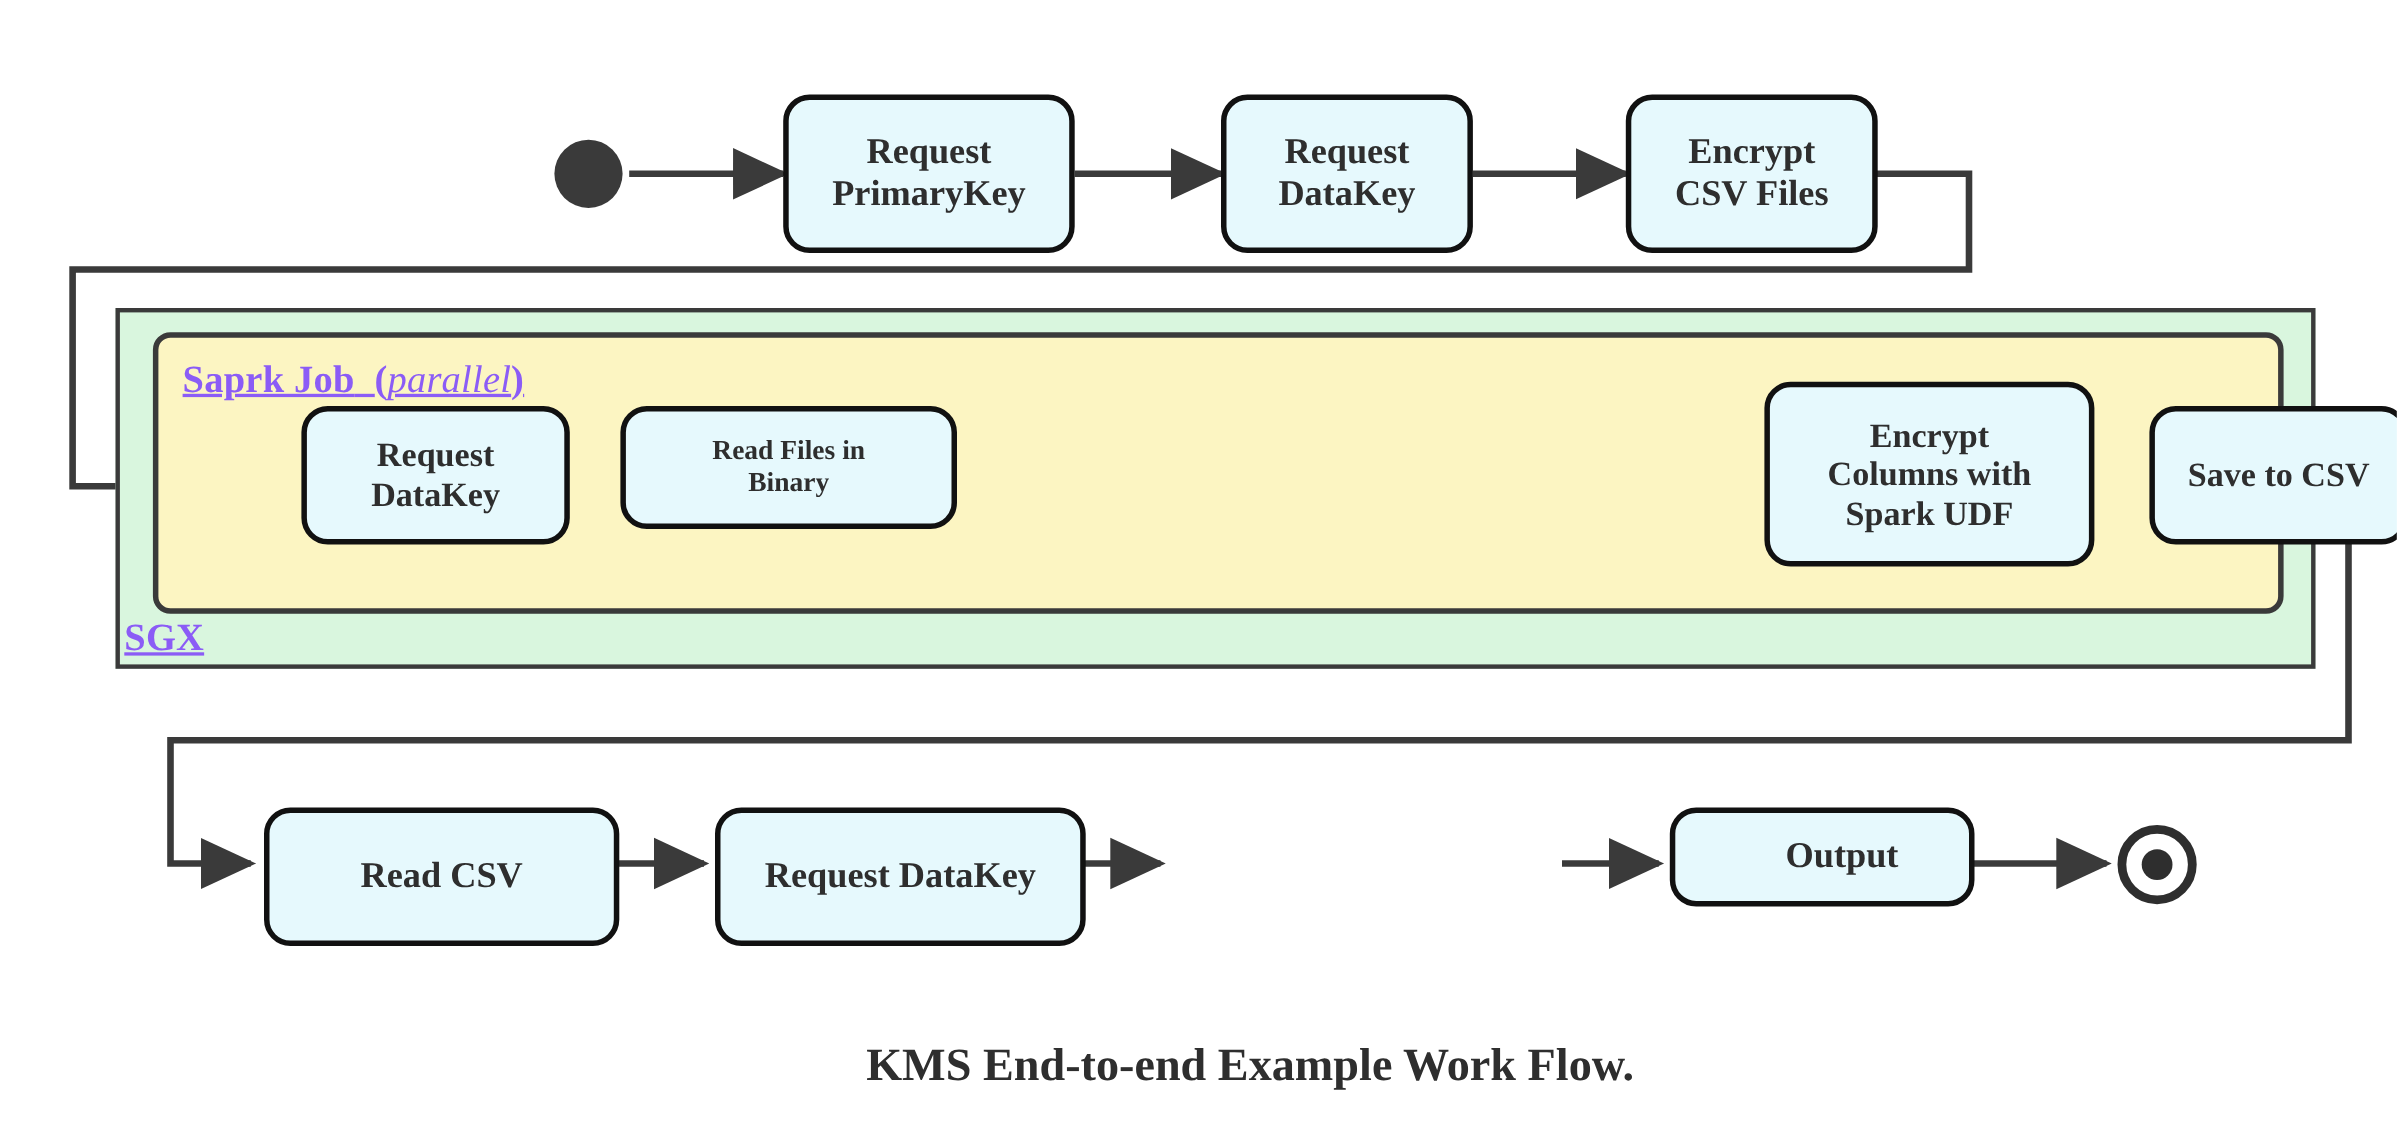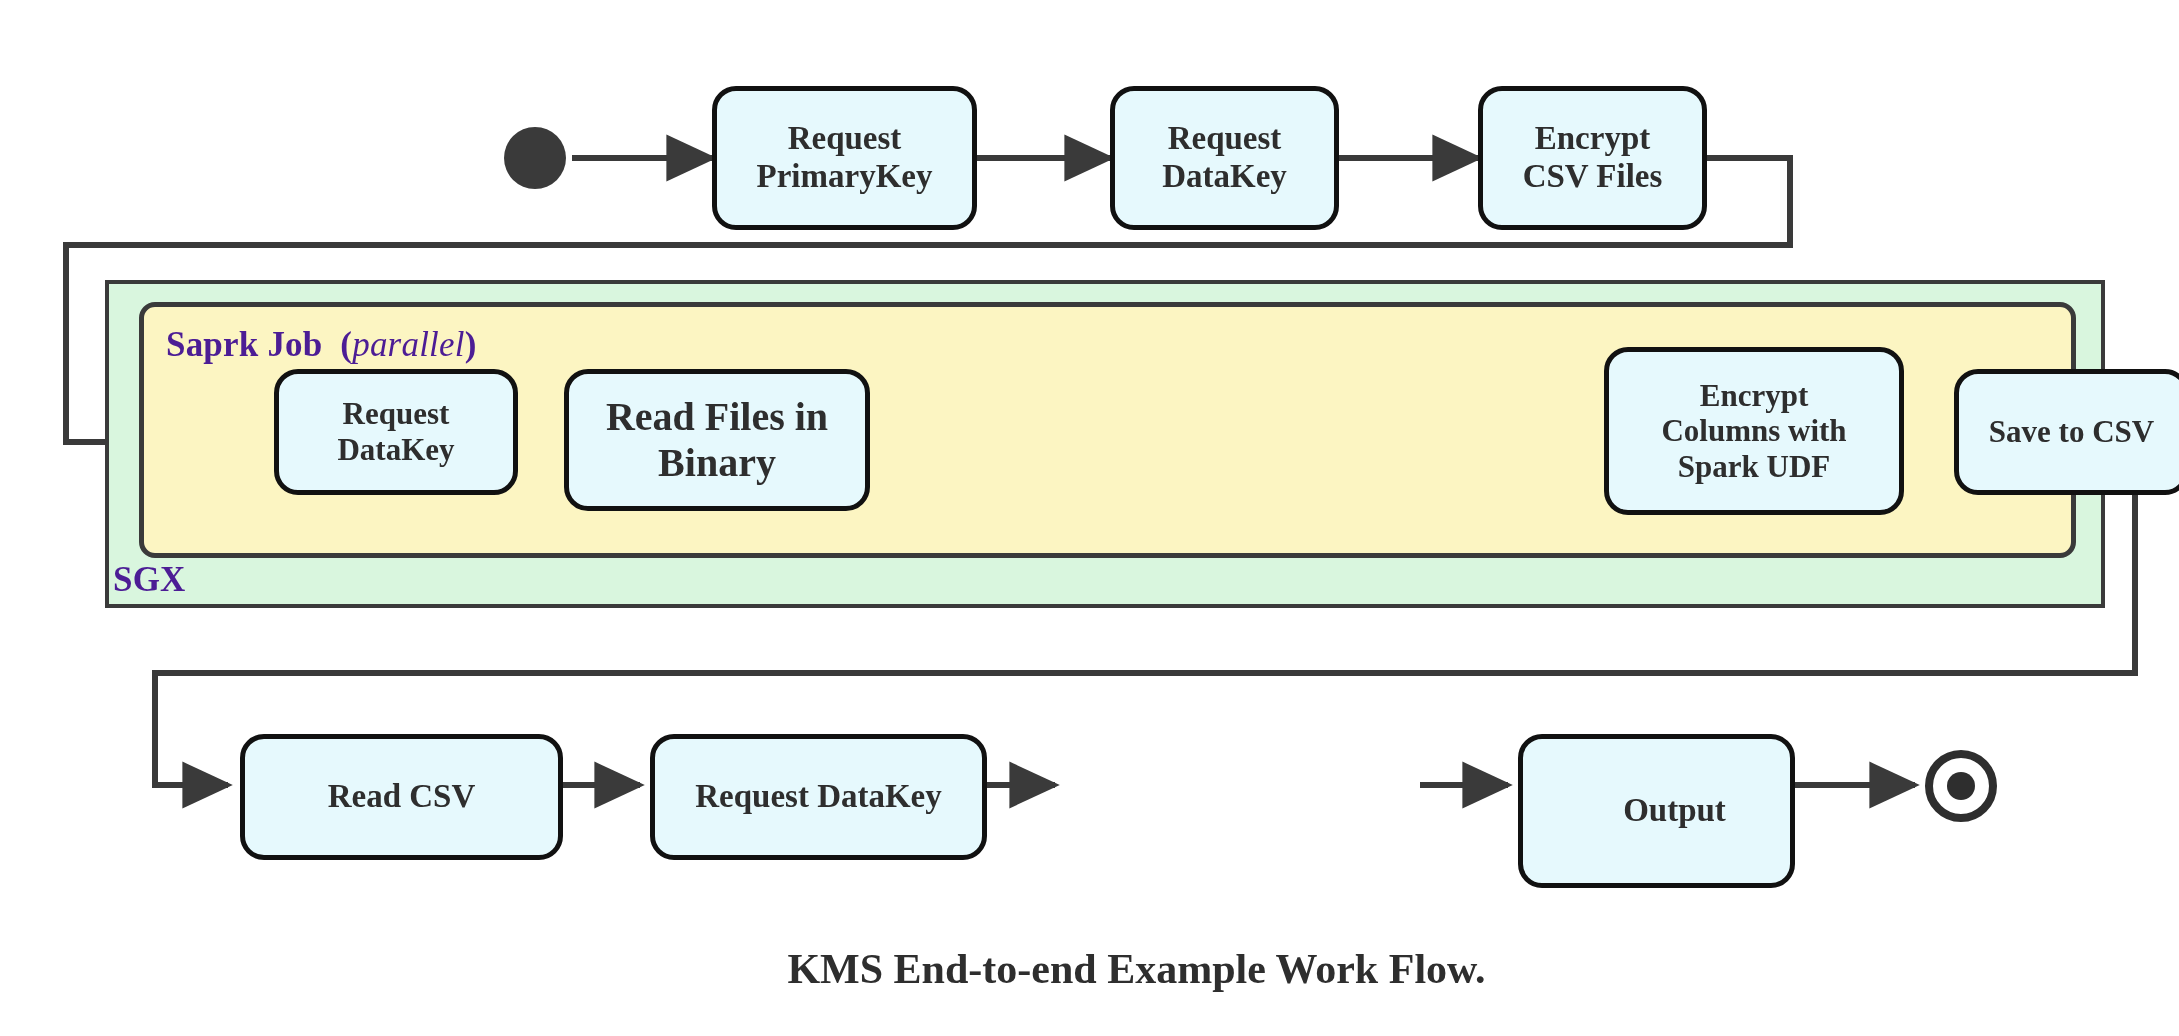--- a/index.html
+++ b/index.html
@@ -41,21 +41,22 @@
     background:#fcf5c2;
     border-radius:16px;
     border:5px solid #3a3a3a;
   }
   .group-label{
     position:absolute;
     font-weight:bold;
     font-size:35px;
     letter-spacing:.2px;
     white-space:nowrap;
-    color:#4c1d95;
+    color:#8b5cf6;
+    text-decoration:underline;
   }
   .group-label .italic{
     font-style:italic;
     font-weight:normal;
   }
   .sgx > .group-label{ left:4px; bottom:4px; }
   .spark > .group-label{ left:22px; top:18px; }
 
   
   .node{
@@ -162,21 +163,21 @@
     <div class="group spark">
       <span class="group-label">
         <span>Saprk Job</span><span>&nbsp; </span><span>(</span><span class="italic">parallel</span><span>)</span>
       </span>
 
       <div class="node" style="left:130px; top:62px; width:244px; height:126px; font-size:31px;">
         <span class="txt">Request
 DataKey</span>
       </div>
 
-      <div class="node" style="left:420px; top:62px; width:306px; height:142px; font-size:40px;">
+      <div class="node" style="left:420px; top:62px; width:306px; height:112px; font-size:25px;">
         <span class="txt">Read Files in
 Binary</span>
       </div>
 
 
 
       <div class="node" style="left:1460px; top:40px; width:300px; height:168px; font-size:31px;">
         <span class="txt">Encrypt
 Columns with
 Spark UDF</span>
@@ -190,21 +191,21 @@
 
   <div class="node" style="left:240px; top:694px; width:323px; height:126px;">
     <span class="txt">Read CSV</span>
   </div>
 
   <div class="node" style="left:650px; top:694px; width:337px; height:126px;">
     <span class="txt">Request DataKey</span>
   </div>
 
 
-  <div class="node" style="left:1518px; top:694px; width:277px; height:154px;padding-left:44px;">
+  <div class="node" style="left:1518px; top:694px; width:277px; height:90px;padding-left:44px;">
     <span class="txt">Output</span>
   </div>
 
   <div class="end-node" style="left:1925px; top:710px; width:72px; height:72px;">
     <span class="inner"></span>
   </div>
 
   <div class="caption" style="top:905px;">KMS End-to-end Example Work Flow.</div>
 
 </div>

